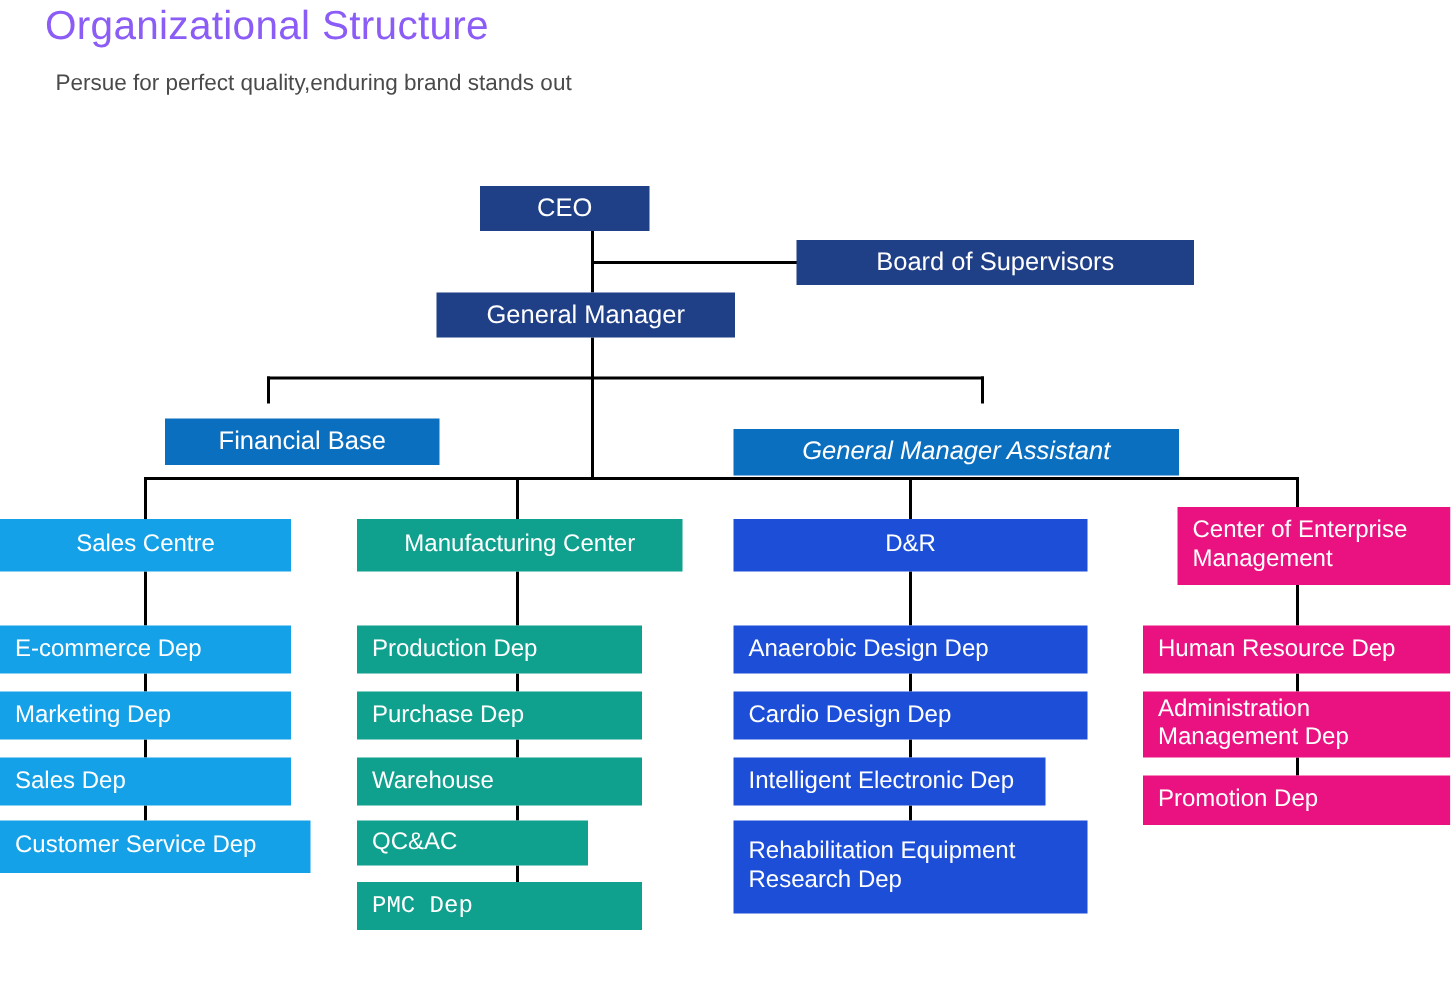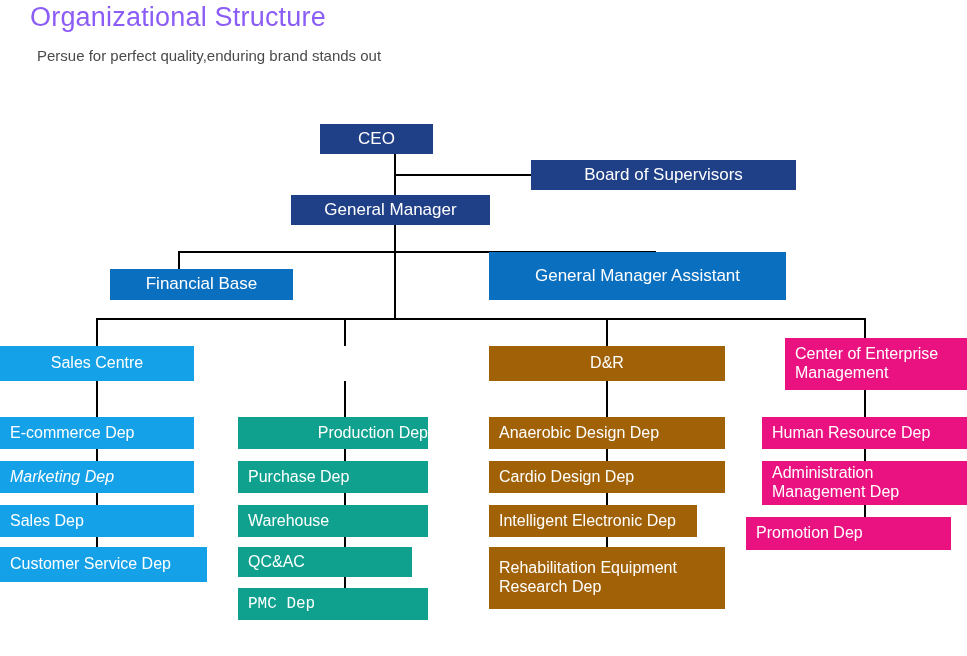--- a/index.html
+++ b/index.html
@@ -55,28 +55,28 @@
     display: flex;
     align-items: center;
     line-height: 1.18;
     overflow: hidden;
   }
   .node.center { justify-content: center; text-align: center; padding: 0 8px; }
   .node.left   { justify-content: flex-start; text-align: left; padding: 0 0 0 10px; }
 
   .lv1 { font-size: 17px; }
   .lv2 { font-size: 17px; }
-  .lv3 { font-size: 17px; }
+  .lv3 { font-size: 17px; margin-top: 10px; }
   .lv4 { font-size: 16px; }
 
   .c-navy   { background: #1f3f87; }
   .c-blue   { background: #0b6fc0; }
   .c-sky    { background: #14a1e8; }
   .c-teal   { background: #0fa08e; }
-  .c-orange { background: #a16207; }
+  .c-orange { background: #1d4ed8; }
   .c-pink   { background: #ea1280; }
 </style>
 </head>
 <body>
 
 <div id="chart-root">
 
   <div class="page-title">Organizational Structure</div>
   <div class="page-subtitle">Persue for perfect quality,enduring brand stands out</div>
 
@@ -125,50 +125,53 @@
   </div>
 
   <div class="node center lv2 c-navy" style="left:291px; top:195px; width:199px; height:30px;">
     <span>General Manager</span>
   </div>
 
   <div class="node center lv3 c-blue" style="left:110px; top:269px; width:183px; height:31px;">
     <span>Financial Base</span>
   </div>
 
-  <div class="node center lv3 c-blue" style="left:489px; top:252px; width:297px; height:48px;">
+  <div class="node center lv3 c-blue" style="left:489px; top:276px; width:297px; height:31px;font-style:italic;">
     <span>General Manager Assistant</span>
   </div>
 
   <div class="node center lv4 c-sky" style="left:0px; top:346px; width:194px; height:35px;">
     <span>Sales Centre</span>
   </div>
   <div class="node left lv4 c-sky" style="left:0px; top:417px; width:194px; height:32px;">
     <span>E-commerce Dep</span>
   </div>
-  <div class="node left lv4 c-sky" style="left:0px; top:461px; width:194px; height:32px;font-style:italic;">
+  <div class="node left lv4 c-sky" style="left:0px; top:461px; width:194px; height:32px;">
     <span>Marketing Dep</span>
   </div>
   <div class="node left lv4 c-sky" style="left:0px; top:505px; width:194px; height:32px;">
     <span>Sales Dep</span>
   </div>
   <div class="node left lv4 c-sky" style="left:0px; top:547px; width:207px; height:35px;">
     <span>Customer Service Dep</span>
   </div>
 
-  <div class="node left lv4 c-teal" style="left:238px; top:417px; width:190px; height:32px;justify-content:flex-end;">
+  <div class="node center lv4 c-teal" style="left:238px; top:346px; width:217px; height:35px;">
+    <span>Manufacturing Center</span>
+  </div>
+  <div class="node left lv4 c-teal" style="left:238px; top:417px; width:190px; height:32px;">
     <span>Production Dep</span>
   </div>
   <div class="node left lv4 c-teal" style="left:238px; top:461px; width:190px; height:32px;">
     <span>Purchase Dep</span>
   </div>
   <div class="node left lv4 c-teal" style="left:238px; top:505px; width:190px; height:32px;">
     <span>Warehouse</span>
   </div>
-  <div class="node left lv4 c-teal" style="left:238px; top:547px; width:174px; height:30px;">
+  <div class="node left lv4 c-teal" style="left:238px; top:547px; width:154px; height:30px;">
     <span>QC&amp;AC</span>
   </div>
   <div class="node left lv4 c-teal" style="left:238px; top:588px; width:190px; height:32px;font-family:Liberation Mono, monospace;">
     <span>PMC Dep</span>
   </div>
 
   <div class="node center lv4 c-orange" style="left:489px; top:346px; width:236px; height:35px;">
     <span>D&amp;R</span>
   </div>
   <div class="node left lv4 c-orange" style="left:489px; top:417px; width:236px; height:32px;">
@@ -186,17 +189,17 @@
 
   <div class="node left lv4 c-pink" style="left:785px; top:338px; width:205px; height:52px;">
     <span>Center of Enterprise Management</span>
   </div>
   <div class="node left lv4 c-pink" style="left:762px; top:417px; width:205px; height:32px;">
     <span>Human Resource Dep</span>
   </div>
   <div class="node left lv4 c-pink" style="left:762px; top:461px; width:205px; height:44px;">
     <span>Administration Management Dep</span>
   </div>
-  <div class="node left lv4 c-pink" style="left:746px; top:517px; width:205px; height:33px;">
+  <div class="node left lv4 c-pink" style="left:762px; top:517px; width:205px; height:33px;">
     <span>Promotion Dep</span>
   </div>
 
 </div>
 
 </body></html>

